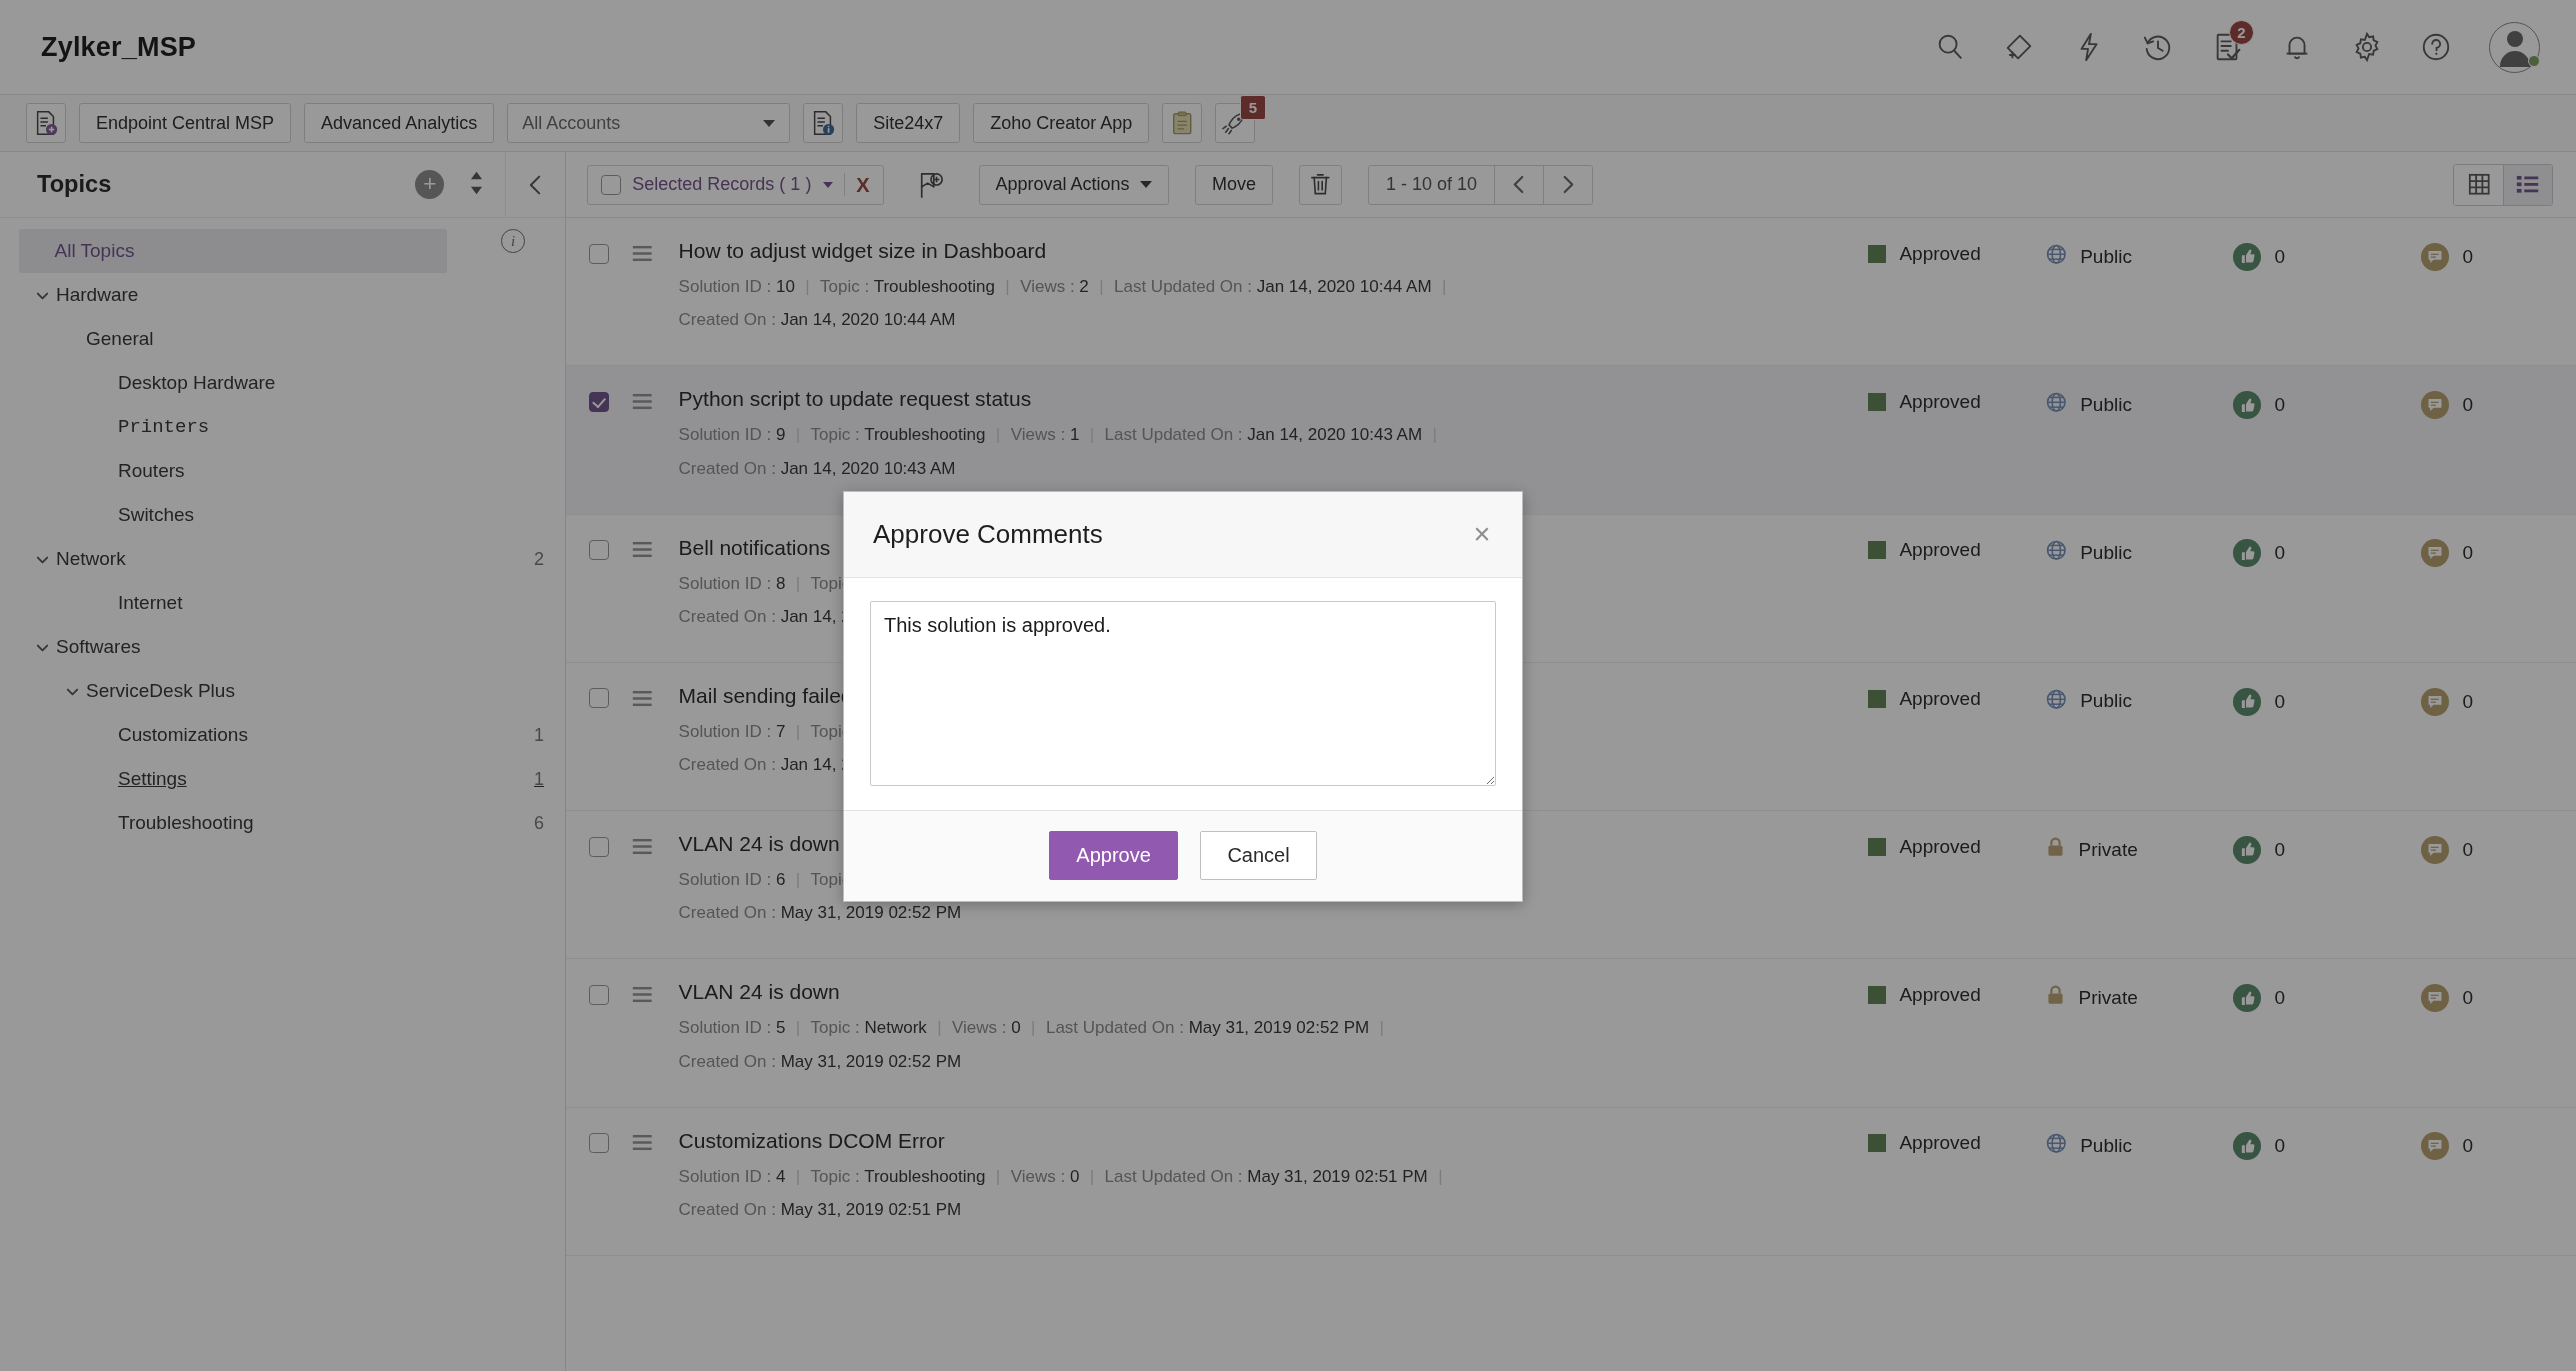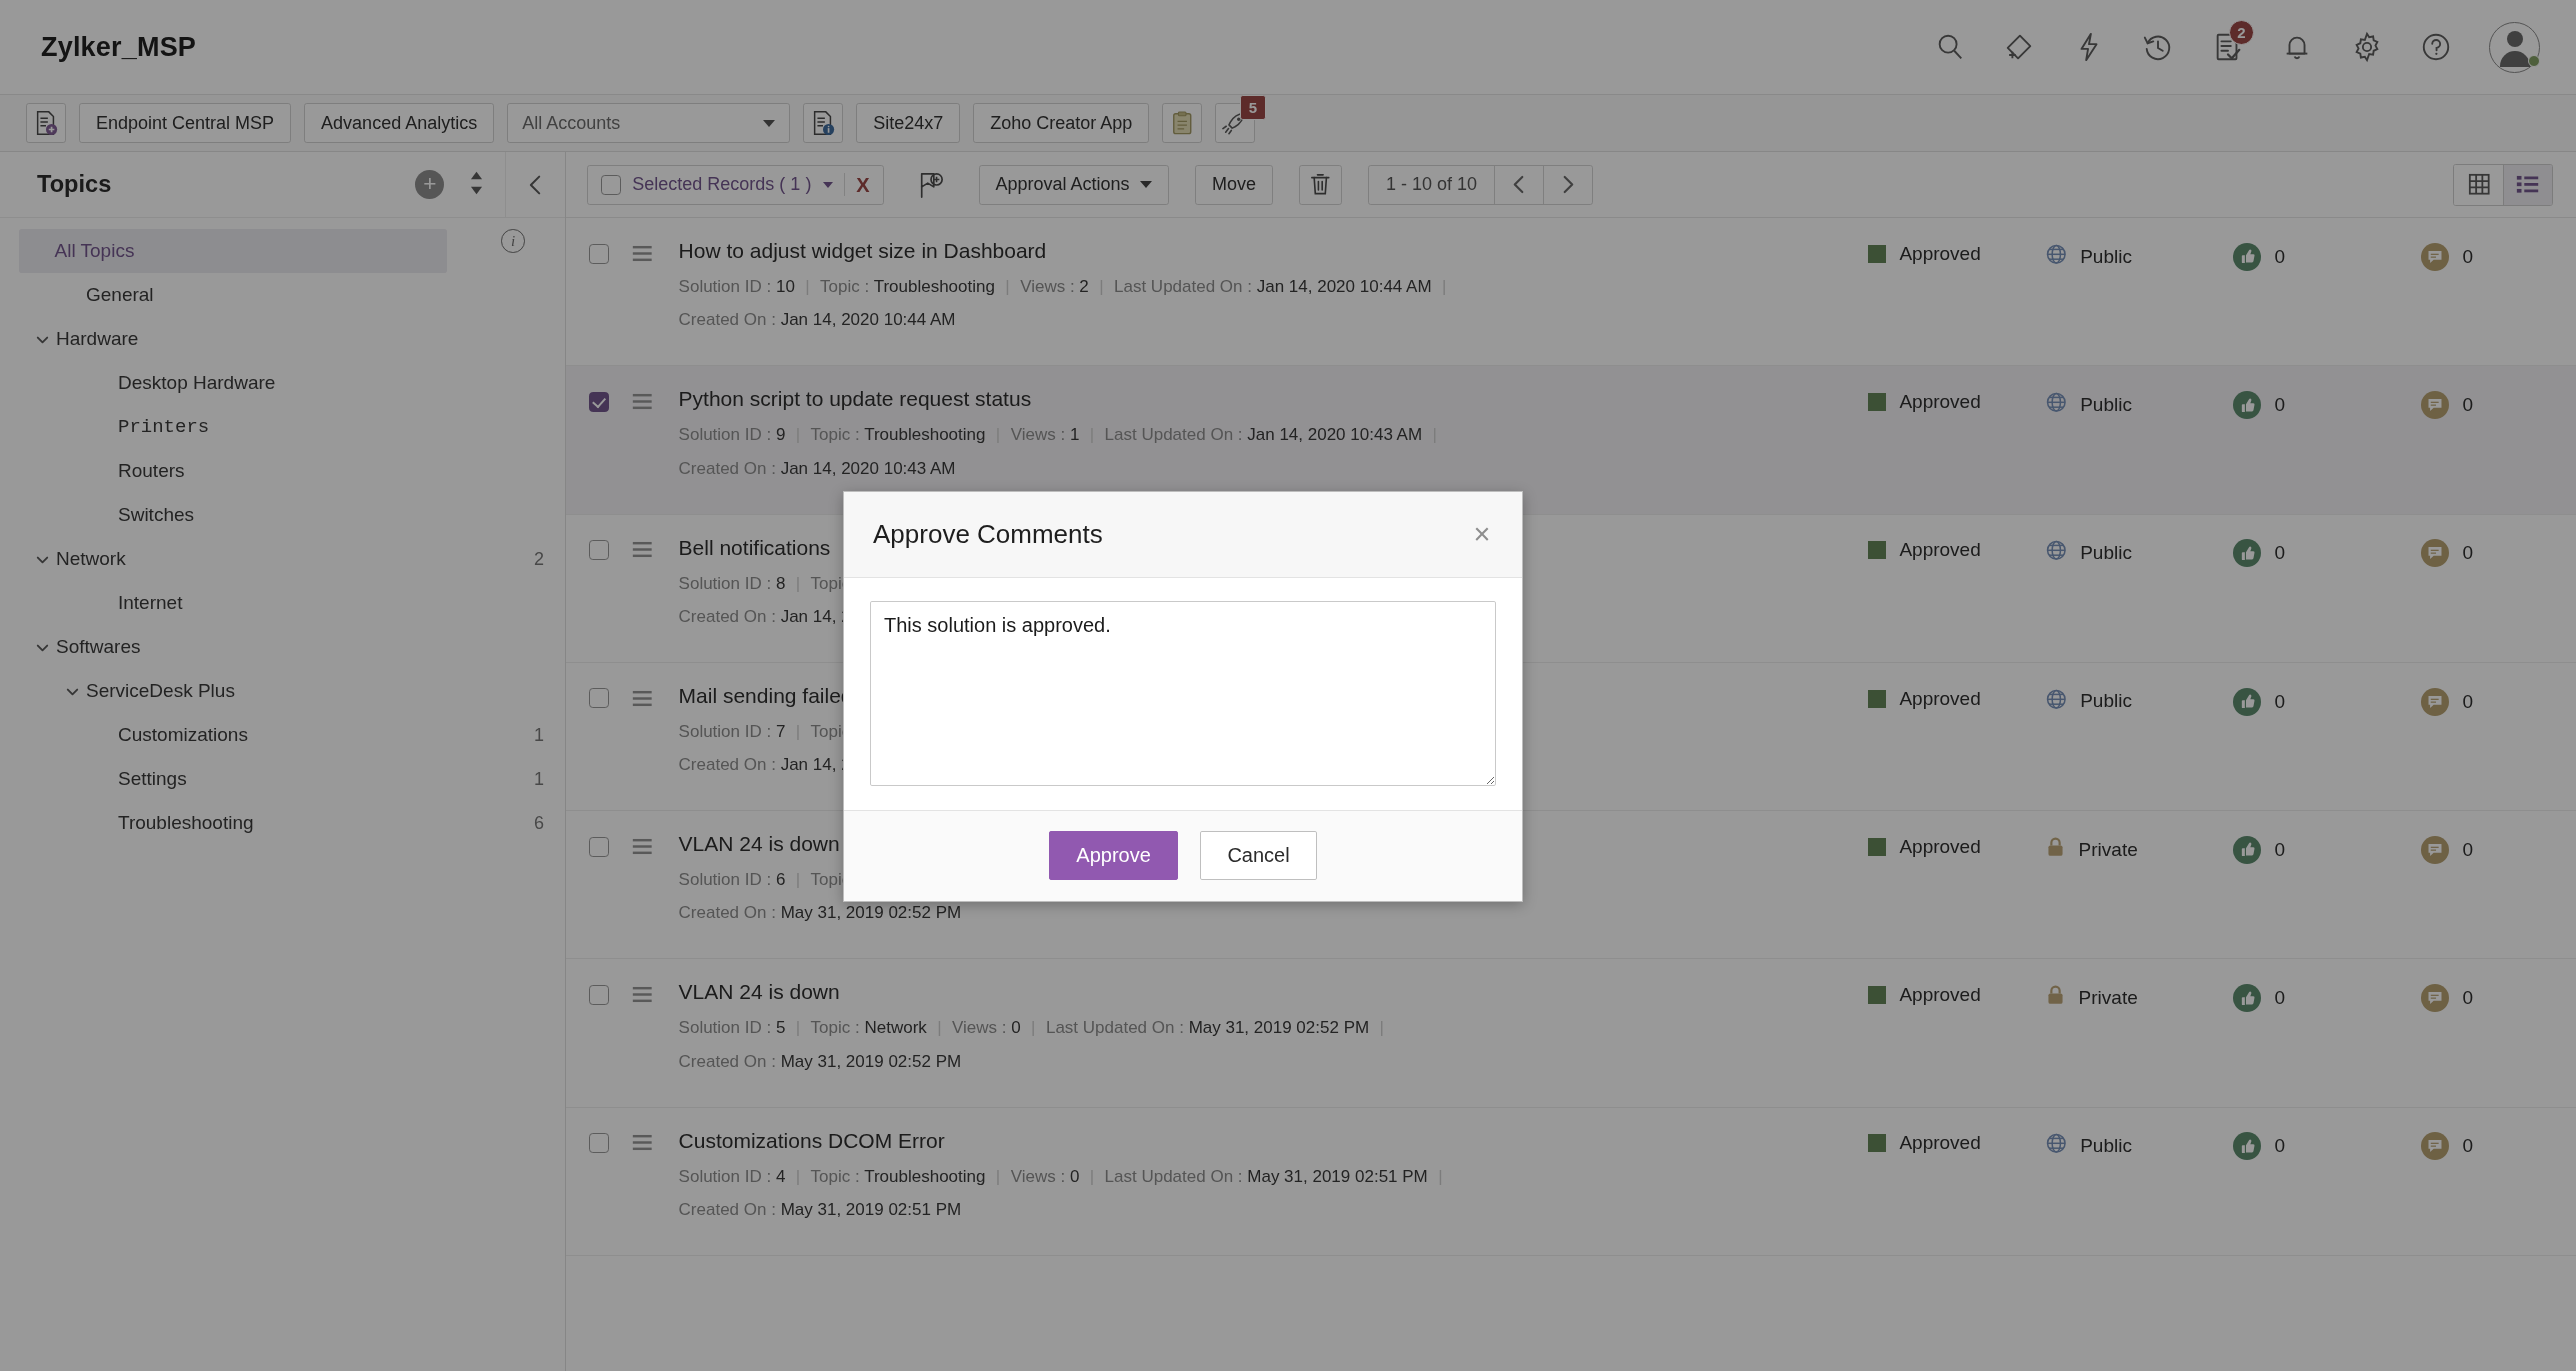--- a/index.html
+++ b/index.html
@@ -458,31 +458,31 @@
           </div>
         </div>
         <div class="sb-list">
             <div class="sb-all-row">
               <div class="sb-item active" style="padding-left: 7.5px; flex: 1 1 auto;">
                 <span class="twisty"></span>
                 <span class="lbl">All Topics</span>
               </div>
               <span class="info-circ" style="margin-right: 40px;">i</span>
             </div>
-            <div class="sb-item" style="padding-left: 58px;">
-              <span class="twisty"></span>
-              <span class="lbl">General</span>
-            </div>
             <div class="sb-item" style="padding-left: 28px;">
               <span class="twisty">
                 <svg width="17" height="17" viewBox="0 0 18 18" fill="none" stroke="currentColor" stroke-width="2" stroke-linecap="round" stroke-linejoin="round">
                   <polyline points="4,7 9,12 14,7"></polyline>
                 </svg>
               </span>
               <span class="lbl">Hardware</span>
+            </div>
+            <div class="sb-item" style="padding-left: 58px;">
+              <span class="twisty"></span>
+              <span class="lbl">General</span>
             </div>
             <div class="sb-item" style="padding-left: 90px;">
               <span class="twisty"></span>
               <span class="lbl">Desktop Hardware</span>
             </div>
             <div class="sb-item" style="padding-left: 90px; font-family: Liberation Mono, monospace;">
               <span class="twisty"></span>
               <span class="lbl">Printers</span>
             </div>
             <div class="sb-item" style="padding-left: 90px;">
@@ -520,21 +520,21 @@
                   <polyline points="4,7 9,12 14,7"></polyline>
                 </svg>
               </span>
               <span class="lbl">ServiceDesk Plus</span>
             </div>
             <div class="sb-item" style="padding-left: 90px;">
               <span class="twisty"></span>
               <span class="lbl">Customizations</span>
               <span class="cnt">1</span>
             </div>
-            <div class="sb-item" style="padding-left: 90px;">
+            <div class="sb-item" style="padding-left: 90px; text-decoration: underline;">
               <span class="twisty"></span>
               <span class="lbl">Settings</span>
               <span class="cnt">1</span>
             </div>
             <div class="sb-item" style="padding-left: 90px;">
               <span class="twisty"></span>
               <span class="lbl">Troubleshooting</span>
               <span class="cnt">6</span>
             </div>
           </div>

